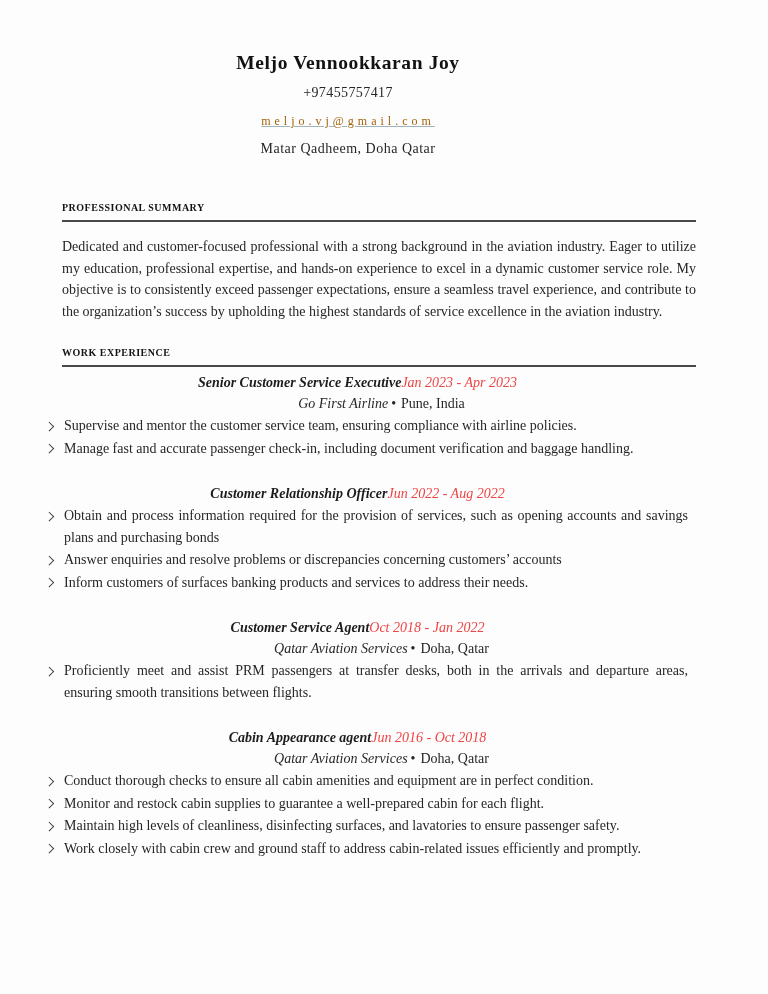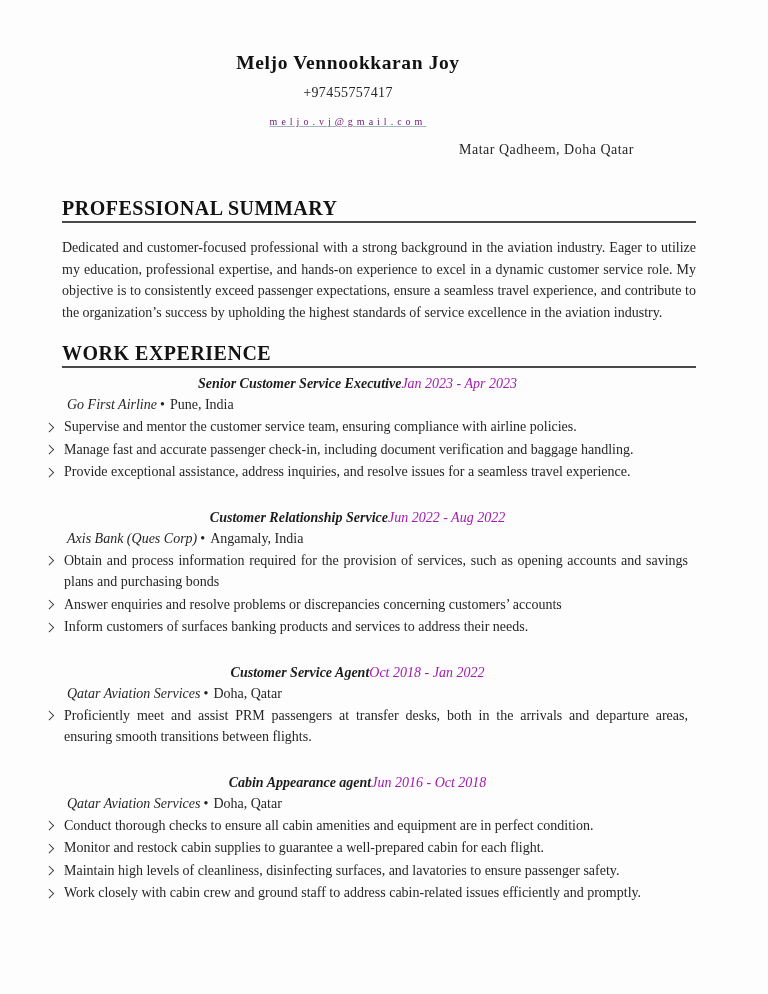--- a/index.html
+++ b/index.html
@@ -22,35 +22,35 @@
     margin: 0 0 8px 0;
     font-size: 19.5px;
     font-weight: bold;
     letter-spacing: 0.6px;
     color: #121212;
     line-height: 25px;
   }
   .phone { line-height: 20px; margin-bottom: 8px; letter-spacing: 0.4px; }
   .email-row { line-height: 20px; margin-bottom: 8px; }
   .email {
-    color: #701a75;
+    color: #a16207;
     text-decoration: underline;
     text-decoration-color: #9db4ba;
     letter-spacing: 4px;
-    font-size: 10px;
+    font-size: 12px;
     cursor: pointer;
   }
-  .address { line-height: 20px; letter-spacing: 0.5px; text-align: right; }
+  .address { line-height: 20px; letter-spacing: 0.5px; }
 
   
   .section-summary { margin-top: 39px; }
   .section-work { margin-top: 21px; }
   .sec-heading {
     margin: 0;
-    font-size: 20px;
+    font-size: 10px;
     font-weight: bold;
     letter-spacing: 0.5px;
     color: #131313;
     line-height: 19px;
     padding-bottom: 3px;
     border-bottom: 2px solid #4a4a4a;
   }
   .summary-text {
     margin: 14px 0 0 0;
     text-align: justify;
@@ -61,22 +61,22 @@
   .job { margin-top: 24px; }
   .job.first { margin-top: 5px; }
   .job-head {
     display: flex;
     justify-content: center;
     align-items: baseline;
     line-height: 21px;
     padding-left: 5px;
   }
   .job-title { font-weight: bold; font-style: italic; color: #1c1c1c; }
-  .job-date { font-style: italic; margin-right: 48px; white-space: nowrap; color: #a21caf; }
-  .job-co { padding-left: 5px; line-height: 21px; }
+  .job-date { font-style: italic; margin-right: 48px; white-space: nowrap; color: #ef4444; }
+  .job-co { padding-left: 5px; line-height: 21px; text-align: center; }
   .co-name { font-style: italic; }
   .co-dot { margin: 0 5px 0 3px; }
 
   .bullets { list-style: none; margin: 1px 8px 0 -18px; padding: 0; }
   .bullets li { display: flex; line-height: 21.5px; margin-bottom: 1px; }
   .glyph {
     flex: 0 0 20px;
     position: relative;
   }
   .glyph::before {
@@ -124,34 +124,27 @@
       </div>
       <ul class="bullets">
         <li>
             <span class="glyph"></span>
             <span class="btext">Supervise and mentor the customer service team, ensuring compliance with airline policies.</span>
           </li>
         <li>
             <span class="glyph"></span>
             <span class="btext">Manage fast and accurate passenger check-in, including document verification and baggage handling.</span>
           </li>
-        <li>
-            <span class="glyph"></span>
-            <span class="btext">Provide exceptional assistance, address inquiries, and resolve issues for a seamless travel experience.</span>
-          </li>
       </ul>
     </div>
 
     <div class="job">
       <div class="job-head">
-        <span class="job-title">Customer Relationship Service</span>
+        <span class="job-title">Customer Relationship Officer</span>
         <span class="job-date">Jun 2022 - Aug 2022</span>
-      </div>
-      <div class="job-co">
-        <span class="co-name">Axis Bank (Ques Corp)</span><span class="co-dot">•</span><span class="co-loc">Angamaly, India</span>
       </div>
       <ul class="bullets">
         <li>
             <span class="glyph"></span>
             <span class="btext">Obtain and process information required for the provision of services, such as opening accounts and savings plans and purchasing bonds</span>
           </li>
         <li>
             <span class="glyph"></span>
             <span class="btext">Answer enquiries and resolve problems or discrepancies concerning customers’ accounts</span>
           </li>

